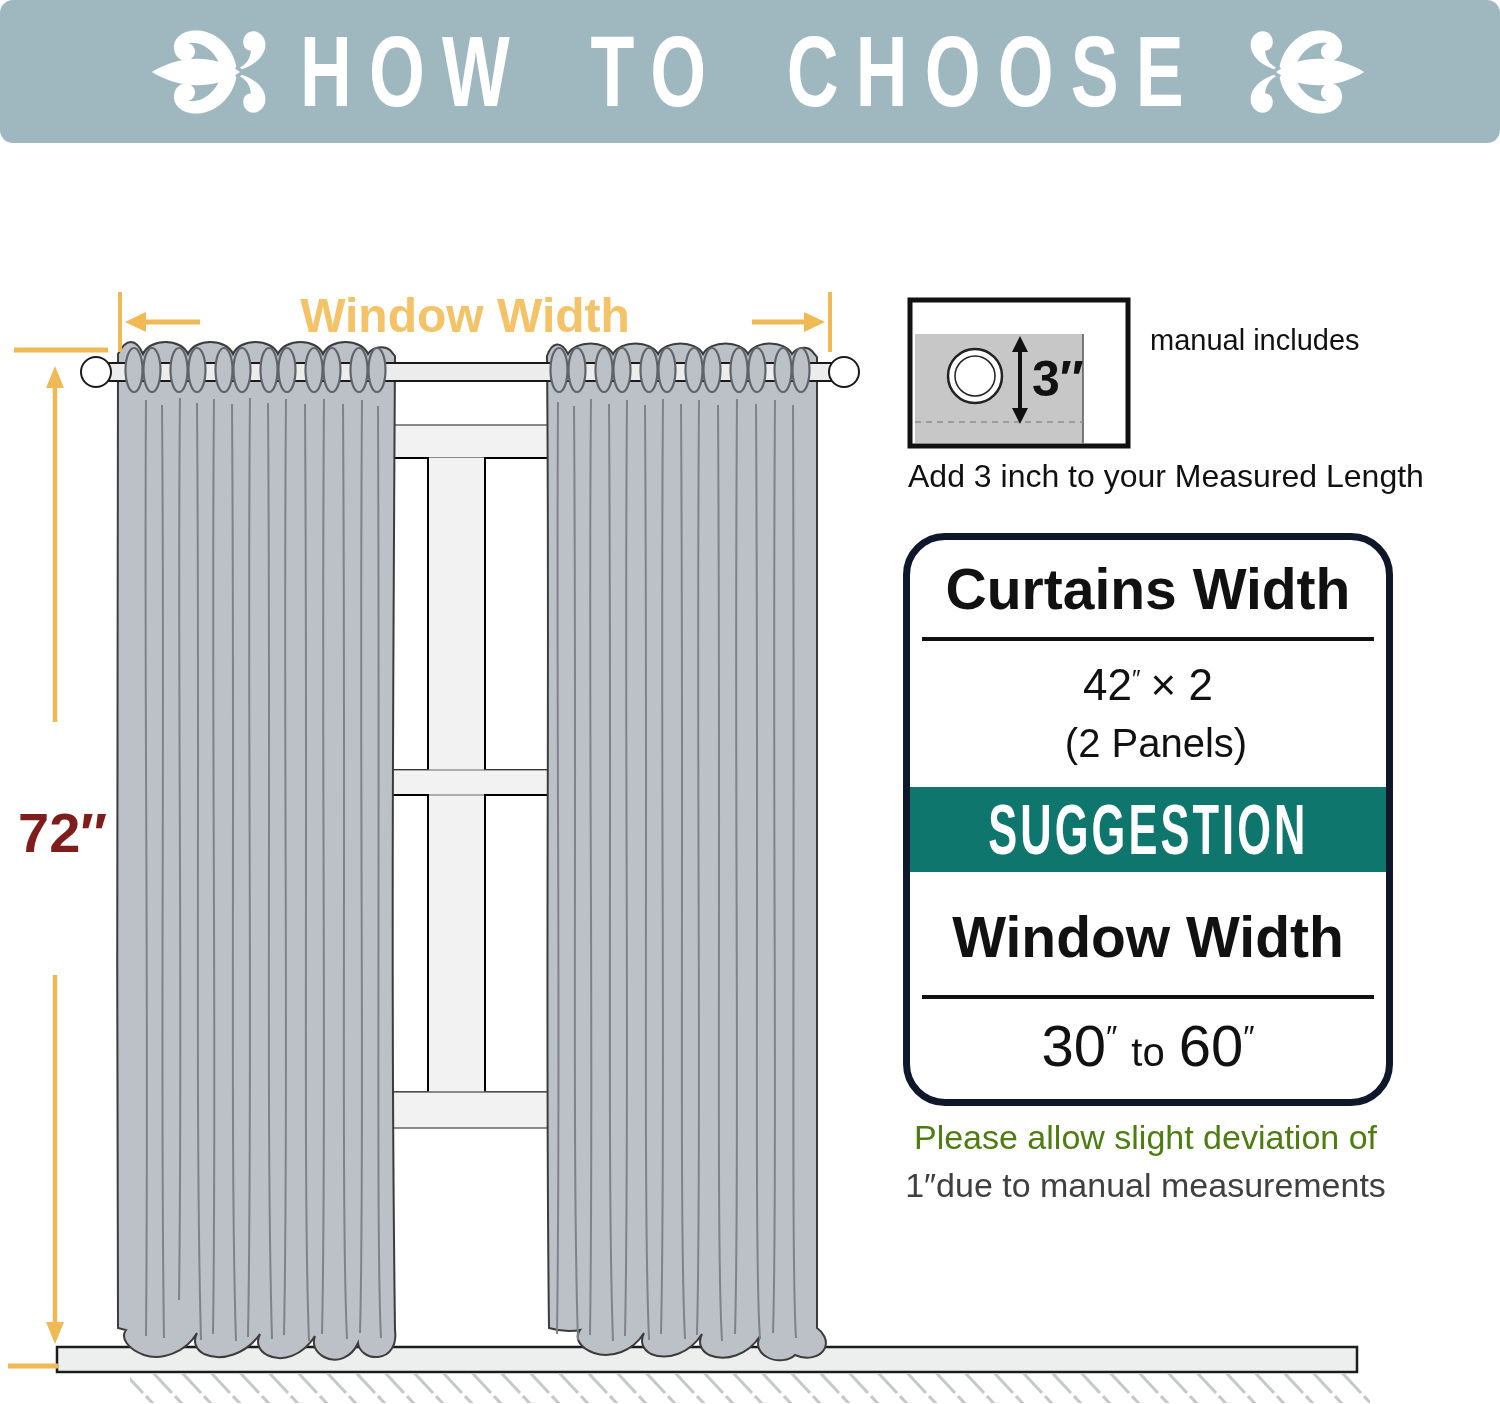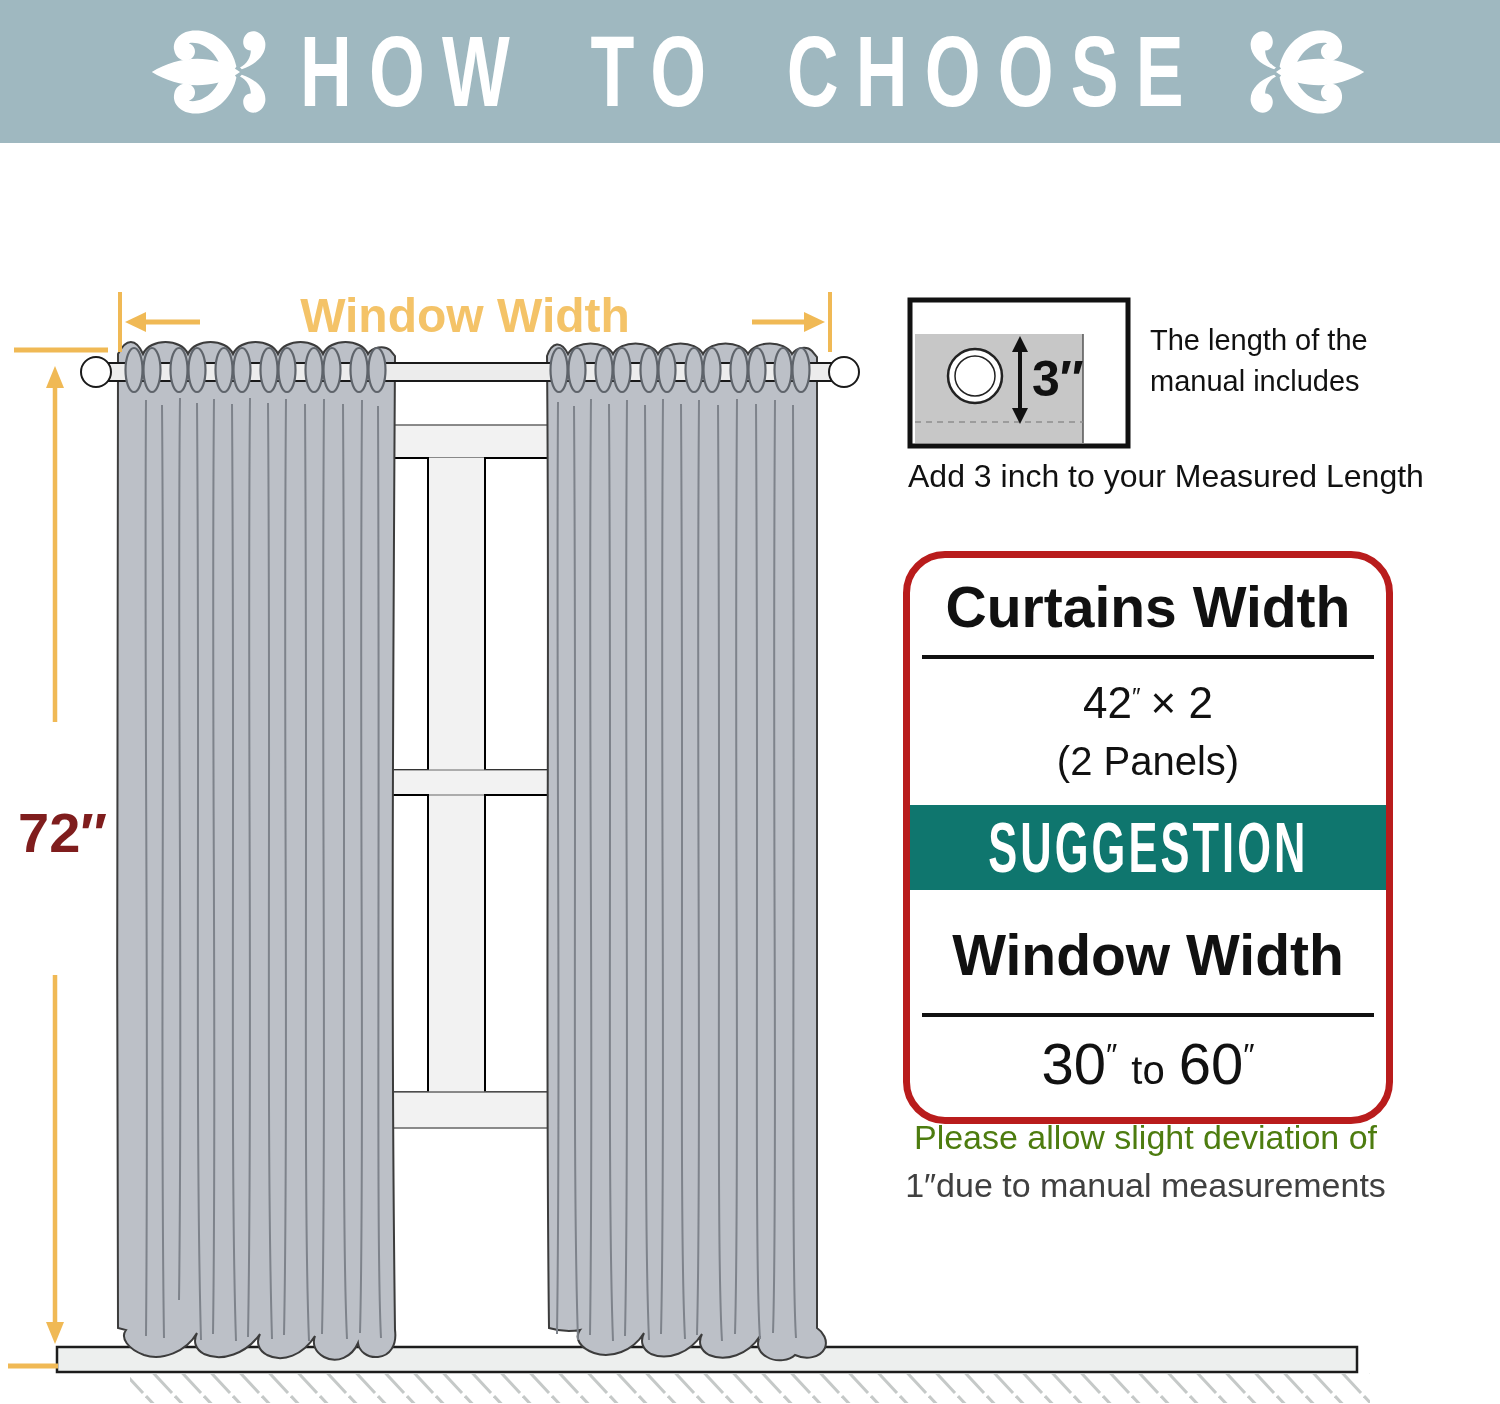--- a/index.html
+++ b/index.html
@@ -1,21 +1,21 @@
 <!DOCTYPE html>
 <html><head>
 <meta charset="utf-8">
 <style>
   html,body{margin:0;padding:0;background:#fff;}
   #stage{position:relative;width:1500px;height:1404px;background:#fff;overflow:hidden;
          font-family:"Liberation Sans",sans-serif;}
   #stage *{box-sizing:border-box;}
 
   
-  .header-band{position:absolute;left:0;top:0;width:1500px;height:143px;background:#9fb8c0;}
+  .header-band{position:absolute;left:0;top:0;width:1500px;height:143px;background:#9fb8c0;border-radius:13px;}
   .header-title{position:absolute;left:0;top:0;width:100%;height:143px;display:flex;
                 align-items:center;justify-content:center;color:#fff;font-weight:bold;
                 font-size:92px;letter-spacing:22px;word-spacing:34px;white-space:nowrap;}
   .header-title span{display:inline-block;transform:scale(0.78,1.08);}
   .fleur{position:absolute;top:4px;width:170px;height:136px;}
   .fleur-left{left:128px;}
   .fleur-right{left:1218px;}
 
   
   .abs{position:absolute;}
@@ -24,29 +24,29 @@
   .win-width-label{left:250px;top:288px;width:430px;text-align:center;
                    font-size:48px;font-weight:bold;color:#f4c368;}
   .h72-label{left:18px;top:800px;font-size:56px;font-weight:bold;color:#7f1d1d;}
 
   
   .g3-label{left:1032px;top:350px;font-size:50px;font-weight:bold;color:#111;}
   .g-note{left:1150px;top:320px;width:280px;font-size:29px;line-height:41px;color:#111;}
   .g-add-note{left:908px;top:458px;width:520px;font-size:32px;color:#111;}
 
   
-  .sbox{left:903px;top:551px;width:490px;height:573px;background:#fff;
-        border:7px solid #b91c1c;border-radius:42px;overflow:hidden;}
+  .sbox{left:903px;top:533px;width:490px;height:573px;background:#fff;
+        border:7px solid #0f172a;border-radius:42px;overflow:hidden;}
   .sbox .row{position:absolute;left:0;width:100%;text-align:center;color:#111;white-space:nowrap;}
   .sbox-title1{top:16px;font-size:57px;font-weight:bold;}
   .sbox-div1{position:absolute;left:12px;top:97px;width:452px;height:4px;background:#111;}
   .sbox-value{top:120px;font-size:44px;}
   .sbox-value .inch{font-size:55%;vertical-align:0.55em;}
   .sbox-value .mult{margin-left:10px;}
-  .sbox-panels{top:181px;font-size:40px;}
+  .sbox-panels{top:181px;font-size:40px;margin-left:8px;}
   .sbox-band{position:absolute;left:0;top:247px;width:476px;height:85px;background:#0f766e;
              display:flex;align-items:center;justify-content:center;}
   .sbox-band span{display:inline-block;color:#fff;font-weight:bold;font-size:70px;
                   letter-spacing:5px;transform:scale(0.62,1.0);white-space:nowrap;}
   .sbox-title2{top:364px;font-size:57px;font-weight:bold;}
   .sbox-div2{position:absolute;left:12px;top:455px;width:452px;height:4px;background:#111;}
   .sbox-range{top:472px;font-size:58px;}
   .sbox-range .inch{font-size:55%;vertical-align:0.55em;}
   .sbox-range .to{font-size:40px;margin:0 14px;}
 
@@ -246,21 +246,20 @@
     <div class="header-title">
       <span>HOW TO CHOOSE</span>
     </div>
   </div>
 
   <div class="abs win-width-label">Window Width</div>
   <div class="abs h72-label">72″</div>
 
   <div class="abs g3-label">3″</div>
   <div class="abs g-note">
-    <div>The length of the</div>
     <div>manual includes</div>
   </div>
   <div class="abs g-add-note">Add 3 inch to your Measured Length</div>
 
   <div class="abs sbox">
     <div class="row sbox-title1">Curtains Width</div>
     <div class="sbox-div1"></div>
     <div class="row sbox-value">
       <span>42</span><span class="inch">″</span><span class="mult">× 2</span>
     </div>

